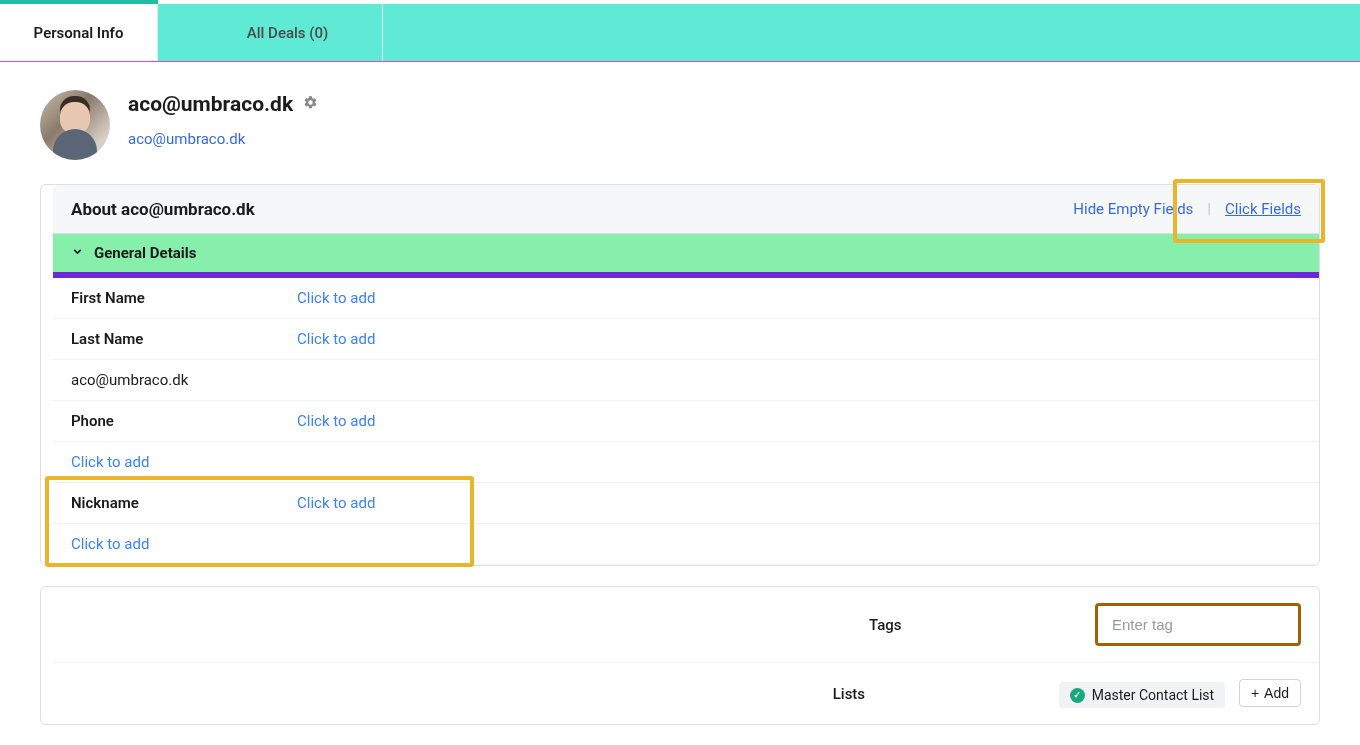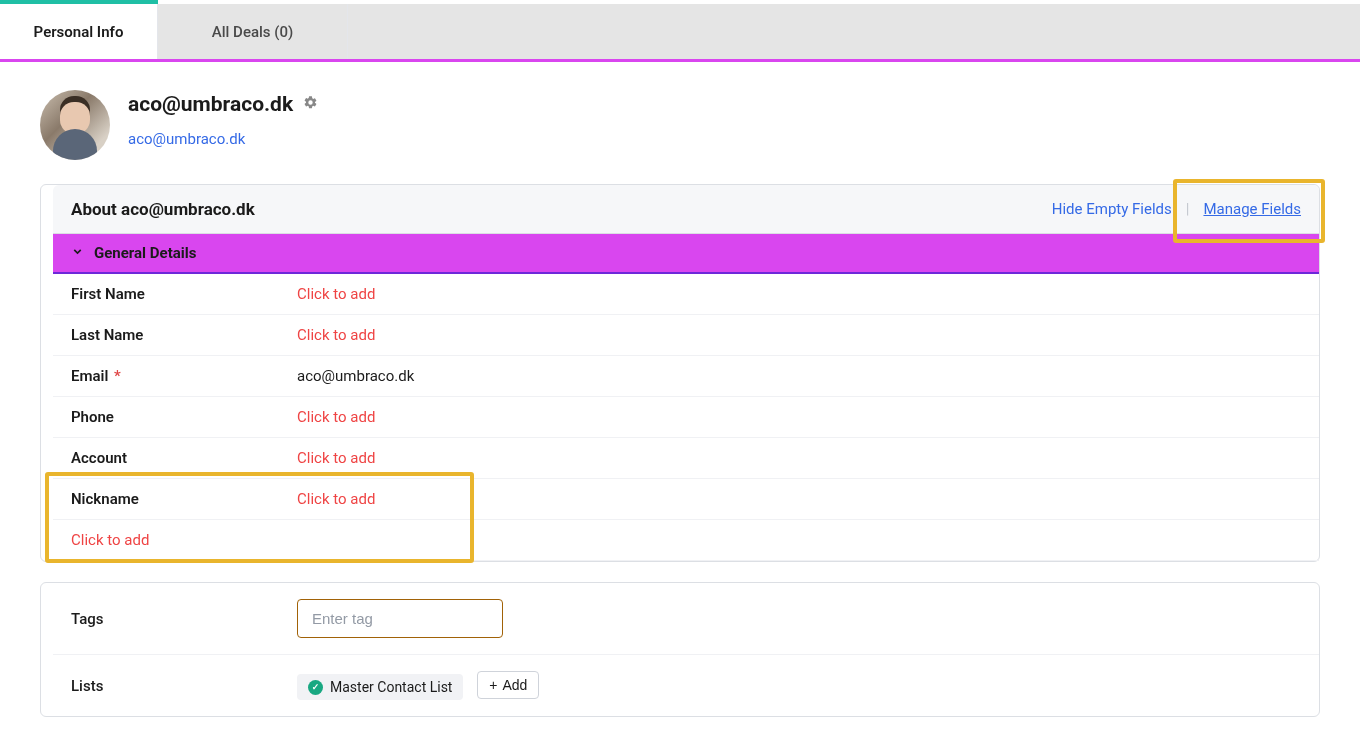--- a/index.html
+++ b/index.html
@@ -13,23 +13,24 @@
       color: #1b1b1b;
       width: 1360px;
     }
     .top-accent {
       height: 4px;
       width: 158px;
       background: #1fbfa5;
     }
     .tabs {
       display: flex;
-      background: #e5e5e5;
-      border-bottom: 3px solid #d946ef;
+      background: #5eead4;
+      border-bottom: 1px solid #d946ef;
       height: 58px;
+      gap: 35px;
     }
     .tab {
       display: flex;
       align-items: center;
       justify-content: center;
       padding: 0 30px;
       font-size: 15px;
       font-weight: 600;
       color: #1b1b1b;
       cursor: pointer;
@@ -144,22 +145,22 @@
     .manage-fields {
       color: #356ae6;
       text-decoration: underline;
       cursor: pointer;
     }
     .section-header {
       display: flex;
       align-items: center;
       gap: 10px;
       padding: 10px 18px;
-      background: #d946ef;
-      border-bottom: 2px solid #6d28d9;
+      background: #86efac;
+      border-bottom: 6px solid #6d28d9;
       cursor: pointer;
     }
     .chevron-down {
       font-size: 13px;
       color: #1b1b1b;
     }
     .section-title {
       font-size: 15px;
       font-weight: 700;
       color: #1b1b1b;
@@ -181,48 +182,49 @@
       flex-shrink: 0;
     }
     .required-star {
       color: #e04848;
       margin-left: 2px;
     }
     .field-value {
       color: #1b1b1b;
     }
     .field-placeholder {
-      color: #ef4444;
+      color: #3b82f6;
       cursor: pointer;
     }
     .highlight-box-1 {
       position: absolute;
       border: 4px solid #e9b52d;
       border-radius: 3px;
       pointer-events: none;
       z-index: 10;
     }
     .meta-row {
       display: flex;
       align-items: center;
       padding: 16px 18px;
       font-size: 15px;
       border-bottom: 1px solid #f0f1f4;
+      justify-content: flex-end;
     }
     .meta-row:last-child {
       border-bottom: none;
     }
     .meta-label {
       width: 226px;
       font-weight: 500;
       color: #1b1b1b;
       flex-shrink: 0;
     }
     .tag-input {
-      border: 1px solid #a16207;
+      border: 3px solid #a16207;
       border-radius: 4px;
       padding: 10px 14px;
       font-size: 15px;
       width: 206px;
       color: #1b1b1b;
       background: #fff;
     }
     .tag-input::placeholder {
       color: #939aa5;
     }
@@ -297,21 +299,21 @@
 </div>
 
 <div class="content-wrap relative-wrap">
 
   <div class="card relative-wrap">
     <div class="card-header">
       <div class="card-header-title">About aco@umbraco.dk</div>
       <div class="card-header-actions">
         <span class="hide-empty">Hide Empty Fields</span>
         <span class="divider-v">|</span>
-        <span class="manage-fields">Manage Fields</span>
+        <span class="manage-fields">Click Fields</span>
       </div>
     </div>
 
     <div class="section-header">
       <span class="chevron-down">
         <svg width="13" height="13" viewBox="0 0 24 24" fill="none" stroke="currentColor" stroke-width="3">
             <polyline points="6 9 12 15 18 9"></polyline>
           </svg>
       </span>
       <span class="section-title">General Details</span>
@@ -319,31 +321,27 @@
 
     <div class="field-row">
       <div class="field-label">First Name</div>
       <div class="field-placeholder">Click to add</div>
     </div>
     <div class="field-row">
       <div class="field-label">Last Name</div>
       <div class="field-placeholder">Click to add</div>
     </div>
     <div class="field-row">
-      <div class="field-label">
-        <span>Email</span><span class="required-star"> *</span>
-      </div>
       <div class="field-value">aco@umbraco.dk</div>
     </div>
     <div class="field-row">
       <div class="field-label">Phone</div>
       <div class="field-placeholder">Click to add</div>
     </div>
     <div class="field-row">
-      <div class="field-label">Account</div>
       <div class="field-placeholder">Click to add</div>
     </div>
     <div class="field-row">
       <div class="field-label">Nickname</div>
       <div class="field-placeholder">Click to add</div>
     </div>
     <div class="field-row">
       <div class="field-placeholder">Click to add</div>
     </div>
 

